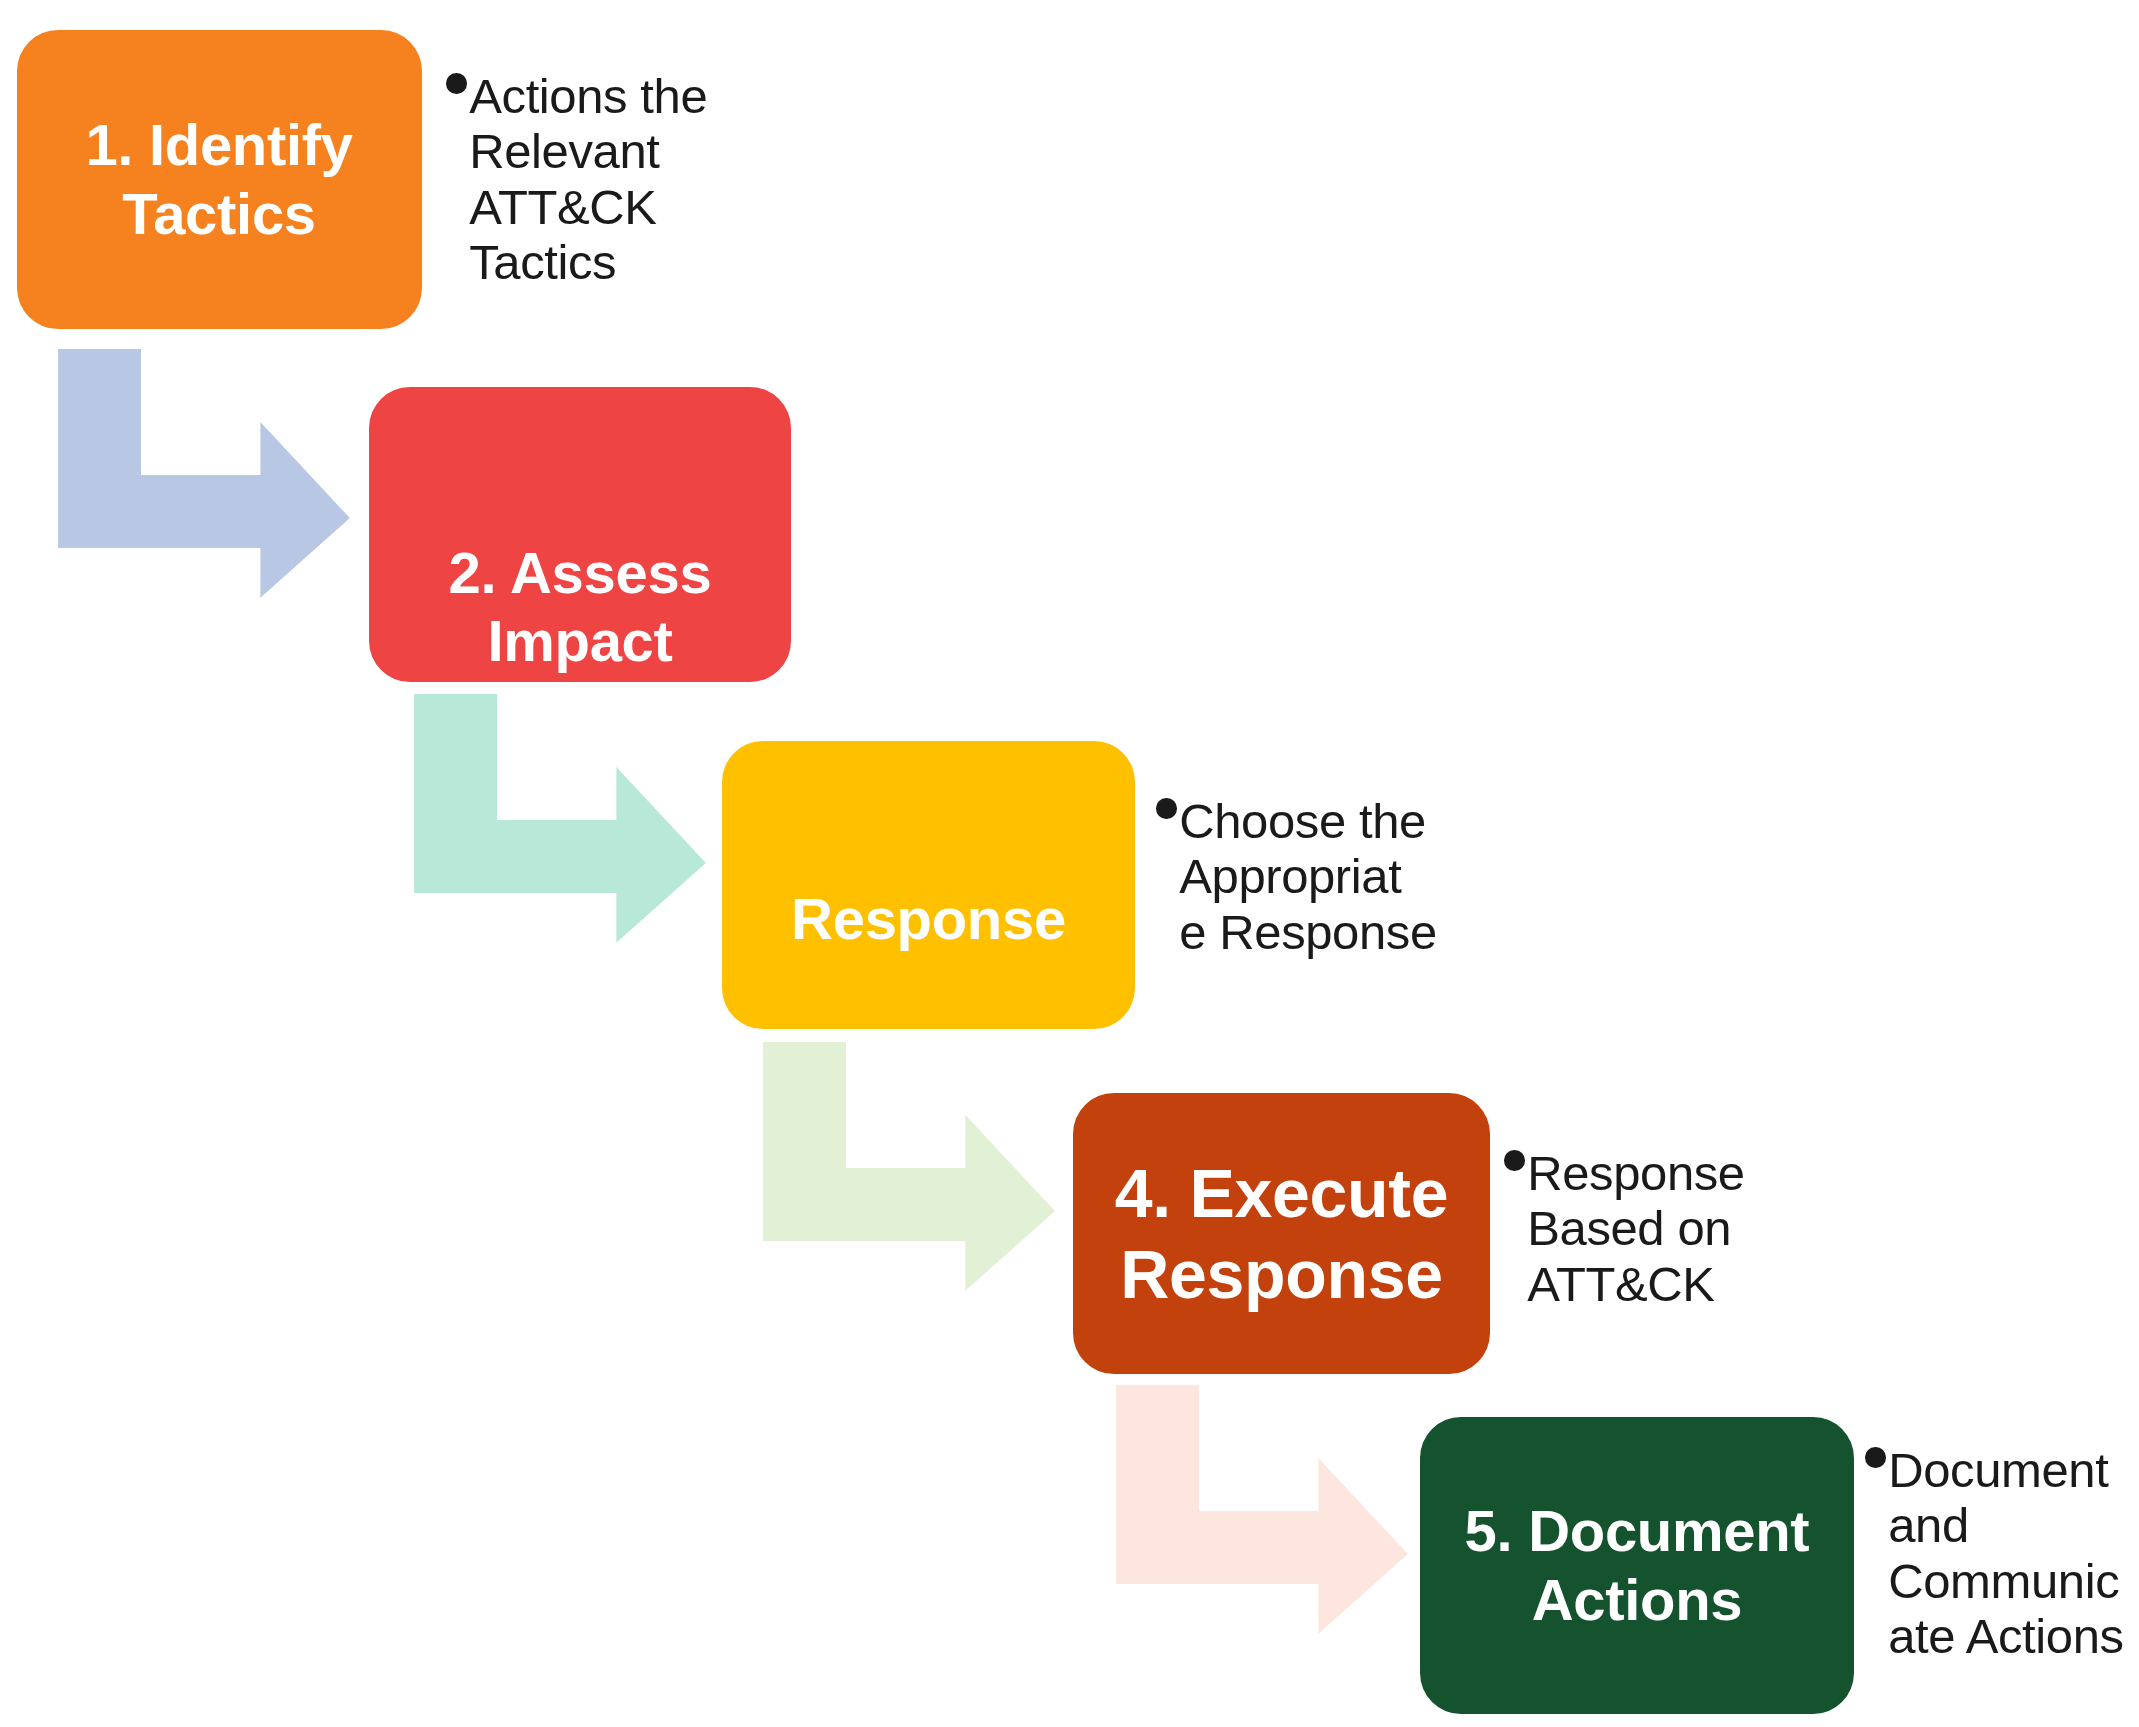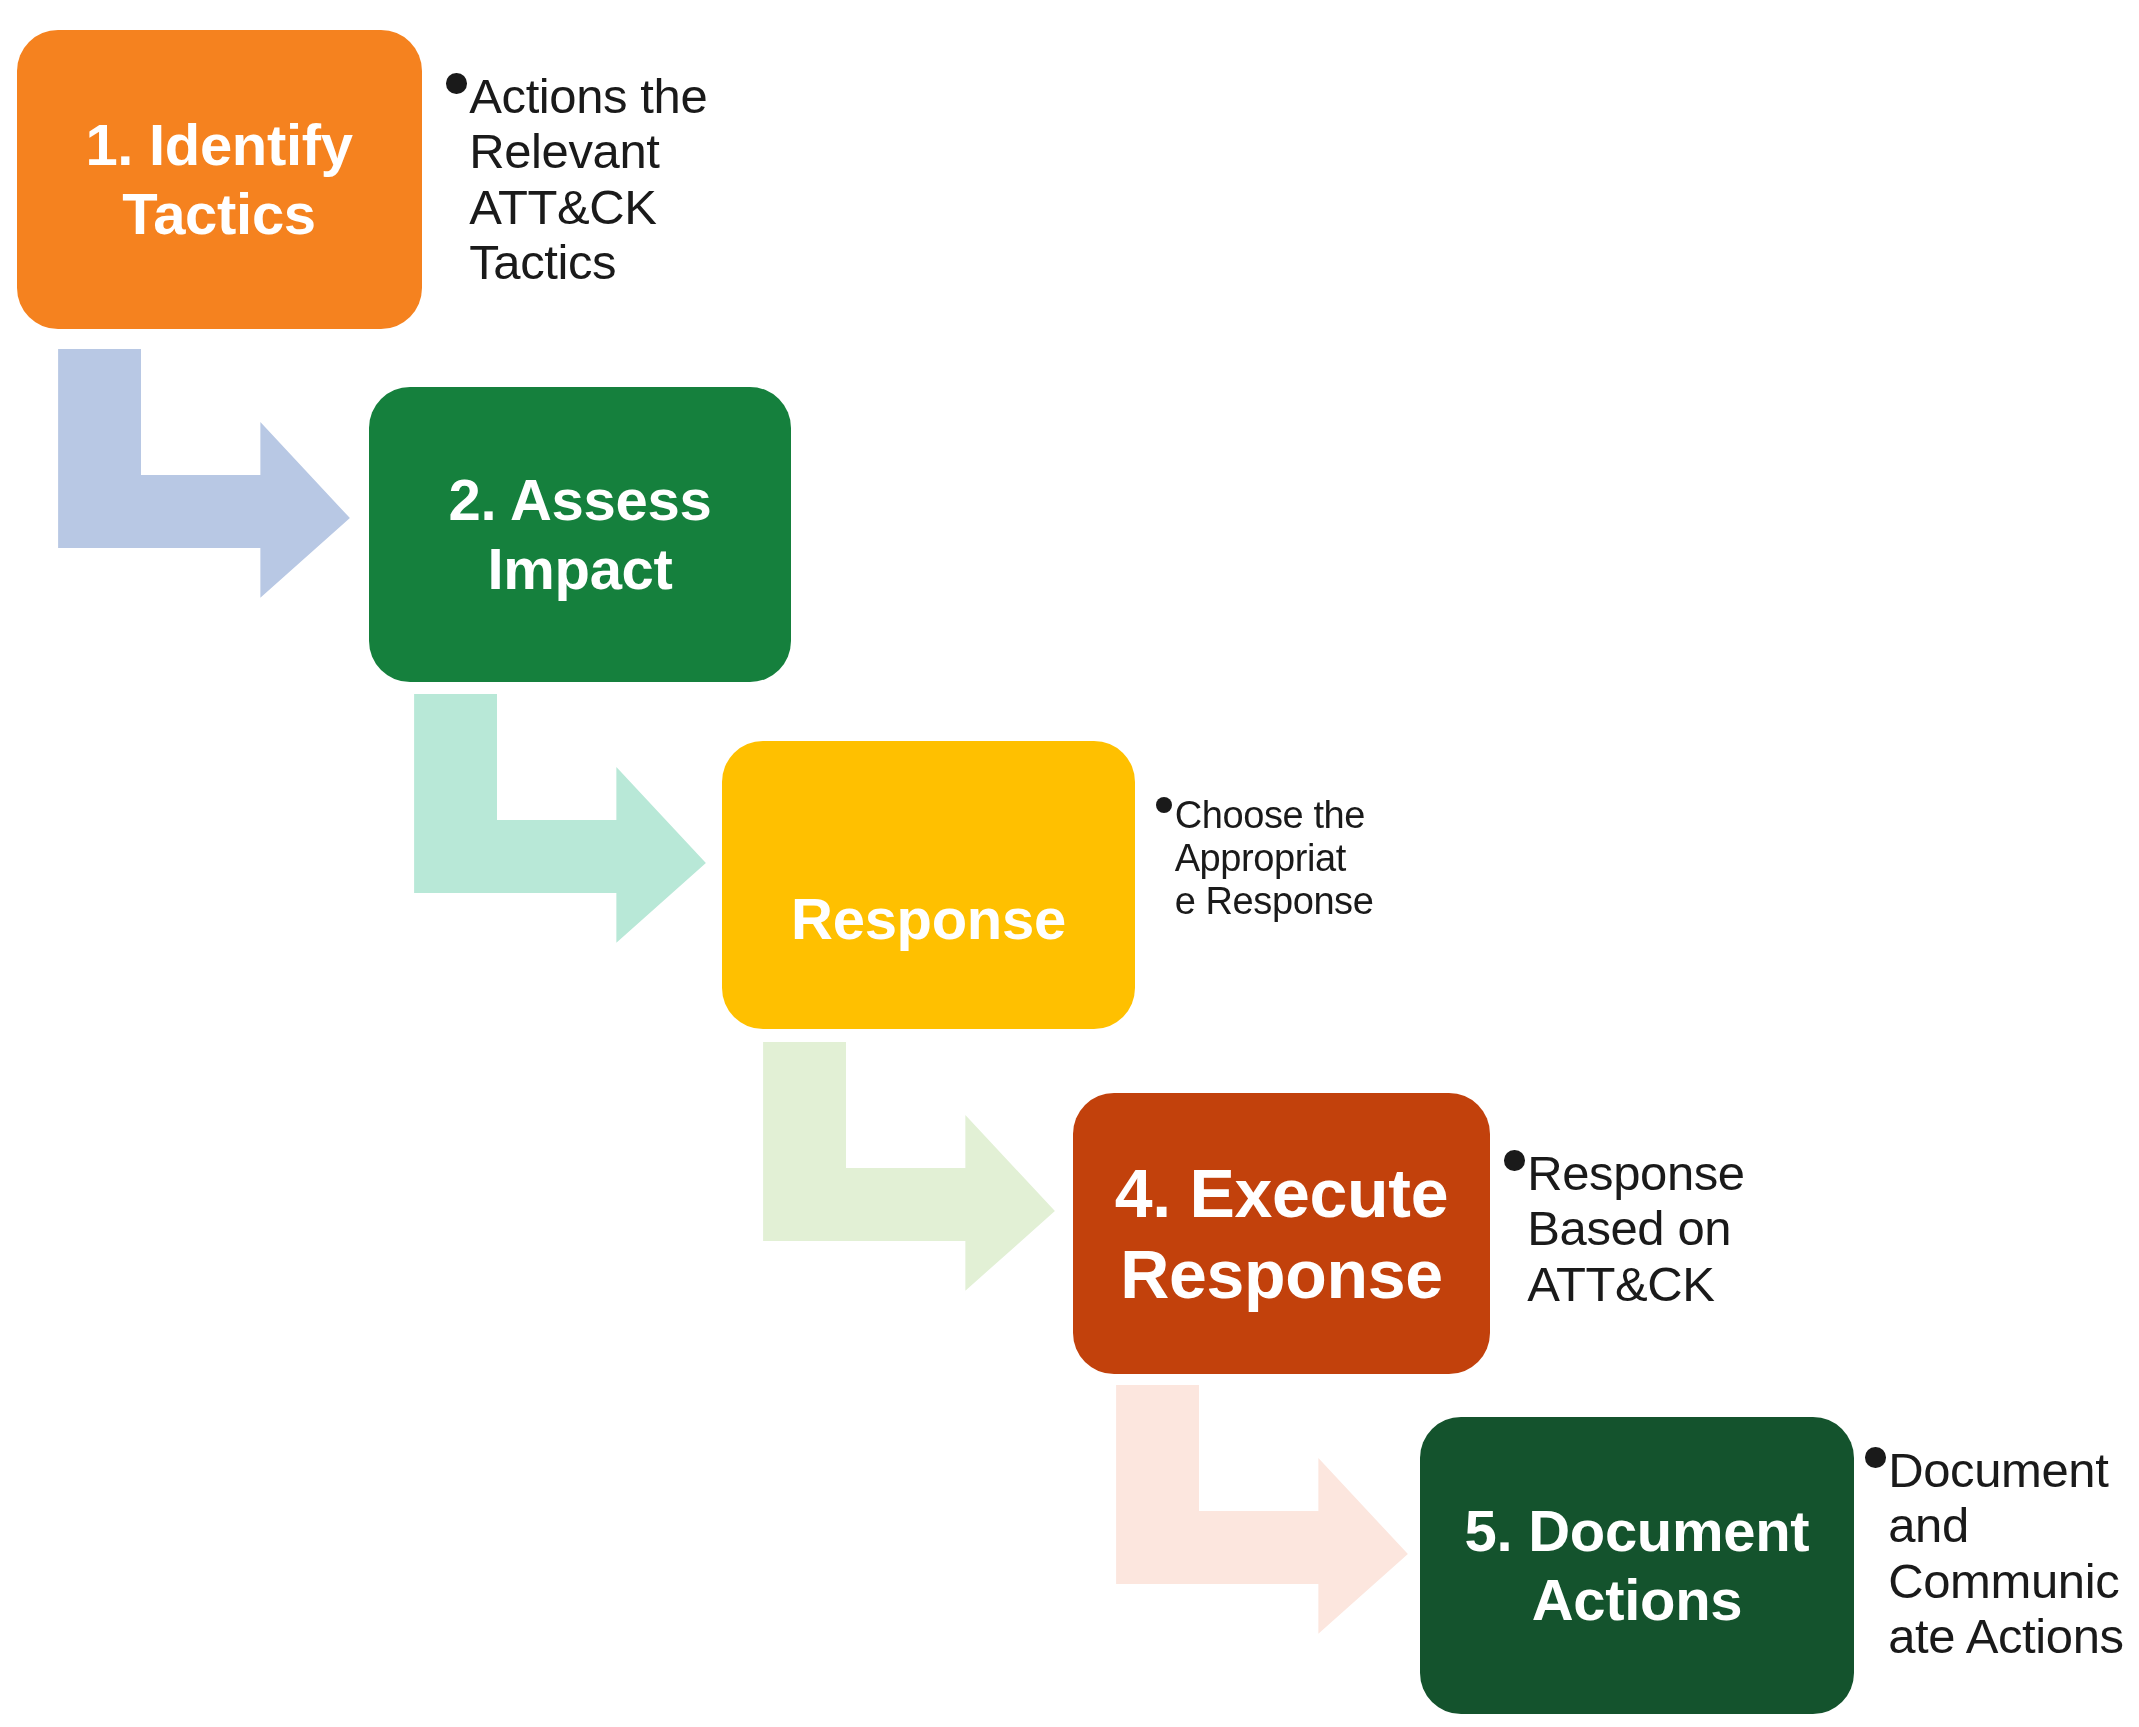--- a/index.html
+++ b/index.html
@@ -105,36 +105,36 @@
       <span class="bullet-dot"><span></span></span>
       <span class="bullet-text">
         <span>Actions the</span><br>
         <span>Relevant</span><br>
         <span>ATT&amp;CK</span><br>
         <span>Tactics</span>
       </span>
     </div>
   </div>
 
-  <div class="step-box" id="box-2" style="left: 369px; top: 370px; width: 422px; height: 295px; font-size: 58px; background-color: #15803d; color: rgb(255, 255, 255);">
+  <div class="step-box" id="box-2" style="left: 369px; top: 370px; width: 422px; height: 295px; font-size: 58px; background-color: #ef4444; color: rgb(255, 255, 255); align-items: flex-end;">
     <span>
       <span>2. Assess</span><br>
       <span>Impact</span>
     </span>
   </div>
 
 
   <div class="step-box" id="box-3" style="left: 722px; top: 724px; width: 413px; height: 288px; font-size: 58px; background-color: rgb(255, 192, 0); color: rgb(255, 255, 255);">
     <span>
       <br>
       <span>Response</span>
     </span>
   </div>
 
-  <div class="bullet-list" id="bullets-3" style="left:1156px; top:777px; width:312px; font-size:38px;">
+  <div class="bullet-list" id="bullets-3" style="left:1156px; top:777px; width:312px; font-size:49px;">
     <div class="bullet-row">
       <span class="bullet-dot"><span></span></span>
       <span class="bullet-text">
         <span>Choose the</span><br>
         <span>Appropriat</span><br>
         <span>e Response</span>
       </span>
     </div>
   </div>
 

